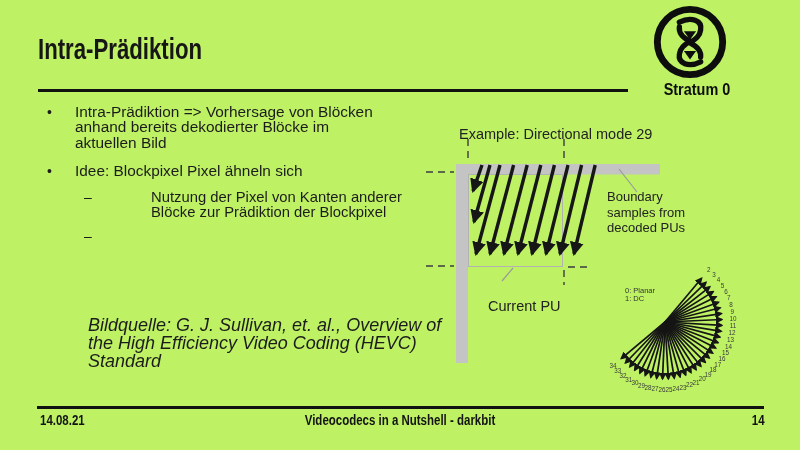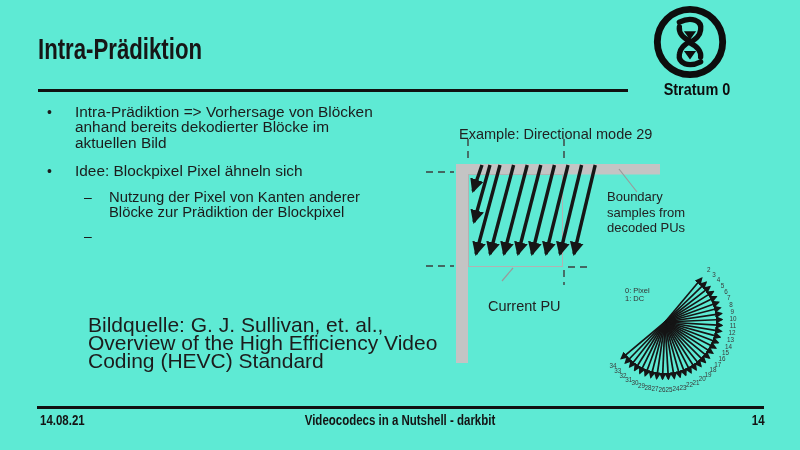--- a/index.html
+++ b/index.html
@@ -1,35 +1,35 @@
 <!DOCTYPE html>
 <html><head>
 <meta charset="utf-8">
 <style>
   html,body{margin:0;padding:0;background:#fff;}
-  #slide{position:relative;width:800px;height:450px;background:#5eead4;overflow:hidden;
+  #slide{position:relative;width:800px;height:450px;background:#bef264;overflow:hidden;
          font-family:"Liberation Sans",sans-serif;color:#1c1c1c;}
   .abs{position:absolute;}
   
   #title{left:38px;top:32px;font-size:30px;font-weight:bold;white-space:nowrap;
          transform:scaleX(0.74);transform-origin:0 50%;letter-spacing:0px;color:#161616;}
   #title-rule{left:38px;top:89px;width:590px;height:3px;background:#111;}
   
   #logo-svg{left:652px;top:4px;}
   #logo-text{left:642px;top:80px;width:110px;text-align:center;font-size:17px;font-weight:bold;
              transform:scaleX(0.85);transform-origin:50% 50%;white-space:nowrap;color:#0d0d0d;}
   
   .bullet-marker{font-size:14px;color:#1c1c1c;}
   .bullet-text{font-size:15.4px;line-height:15.4px;color:#1c1c1c;}
-  .sub-text{font-size:14.8px;line-height:15.2px;color:#1c1c1c;}
+  .sub-text{font-size:14.8px;line-height:15.2px;color:#1c1c1c;margin-left:42px;}
   #b1-m{left:47px;top:104px;} #b1-t{left:75px;top:104px;width:318px;}
   #b2-m{left:47px;top:163px;} #b2-t{left:75px;top:163px;width:330px;}
   #s1-m{left:84px;top:189px;} #s1-t{left:109px;top:190px;width:295px;}
   #s2-m{left:84px;top:228px;} #s2-t{left:109px;top:229px;width:295px;}
-  #source-note{left:88px;top:316px;width:354px;font-size:21px;line-height:18px;color:#1c1c1c;}
+  #source-note{left:88px;top:316px;width:354px;font-size:18px;line-height:18px;color:#1c1c1c;font-style:italic;}
   
   #fig-heading{left:459px;top:126px;font-size:14.5px;color:#222;white-space:nowrap;}
   #boundary-label{left:607px;top:189px;width:104px;font-size:13px;line-height:15.5px;color:#222;}
   #current-pu{left:488px;top:278px;font-size:14.5px;color:#222;white-space:nowrap;margin-top:20px;}
   #planar-dc{left:625px;top:287px;font-size:7.5px;line-height:8px;color:#333;}
   
   #footer-rule{left:37px;top:406px;width:727px;height:2.5px;background:#111;}
   .footer-text{font-size:14px;font-weight:bold;white-space:nowrap;color:#141414;top:412px;}
   #footer-date{left:40px;transform:scaleX(0.82);transform-origin:0 50%;}
   #footer-title{left:0;width:800px;text-align:center;transform:scaleX(0.82);transform-origin:50% 50%;}
@@ -65,21 +65,21 @@
   <div id="s1-m" class="abs bullet-marker">–</div>
   <div id="s1-t" class="abs sub-text">Nutzung der Pixel von Kanten anderer Blöcke zur Prädiktion der Blockpixel</div>
   <div id="s2-m" class="abs bullet-marker">–</div>
 
   <div id="source-note" class="abs">Bildquelle: G. J. Sullivan, et. al., Overview of the High Efficiency Video Coding (HEVC) Standard</div>
 
   <div id="fig-heading" class="abs">Example: Directional mode 29</div>
   <div id="boundary-label" class="abs">Boundary samples from decoded PUs</div>
   <div id="current-pu" class="abs">Current PU</div>
   <div id="planar-dc" class="abs">
-    <div>0: Pixel</div>
+    <div>0: Planar</div>
     <div>1: DC</div>
   </div>
 
   <svg class="abs" style="left:0;top:0" width="800" height="450" viewBox="0 0 800 450">
     <defs>
       <marker id="ah-b" viewBox="0 0 10 10" refX="8.5" refY="5" markerWidth="4.1" markerHeight="4.4" orient="auto">
         <path d="M0,0 L10,5 L0,10 z" fill="#161616"></path>
       </marker>
       <marker id="ah-s" viewBox="0 0 10 10" refX="8" refY="5" markerWidth="4.6" markerHeight="4.6" orient="auto">
         <path d="M0,0 L10,5 L0,10 z" fill="#151515"></path>

